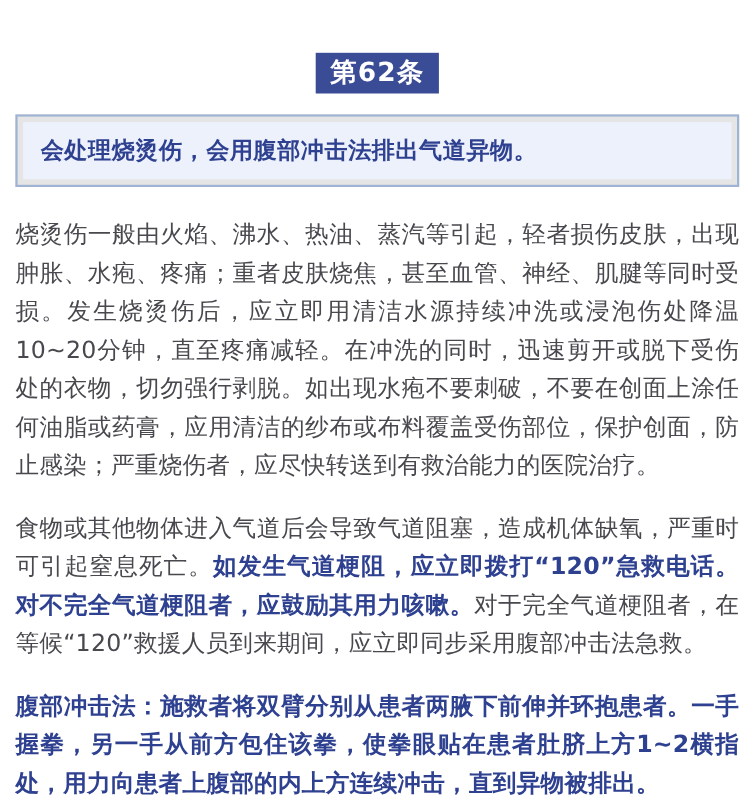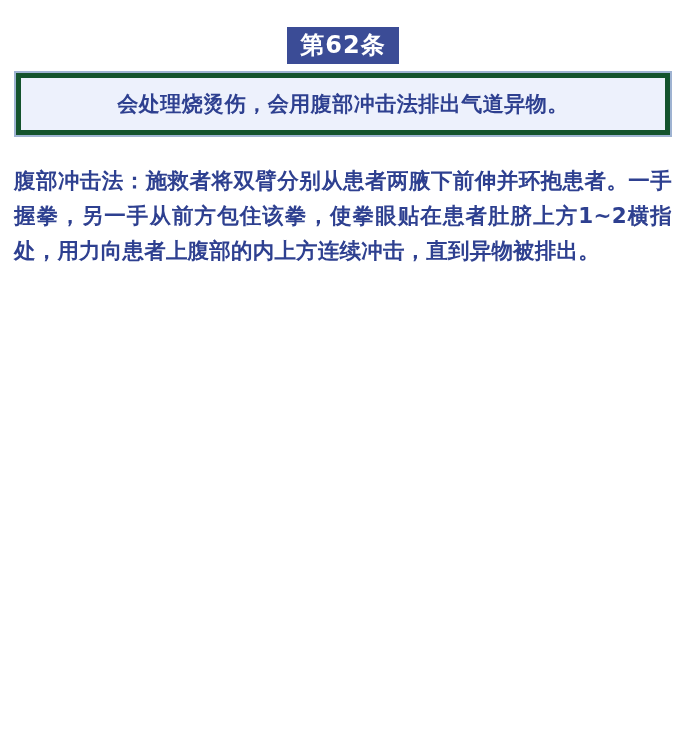--- a/index.html
+++ b/index.html
@@ -7,41 +7,40 @@
   body {
     width: 686px;
     height: 736px;
     overflow: hidden;
     font-family: "DejaVu Sans", "Liberation Sans", sans-serif;
   }
   .page {
     width: 686px;
     height: 736px;
     background: #ffffff;
-    padding-top: 27px;
+    padding-top: 48px;
   }
   .badge-row {
     text-align: center;
   }
   .badge {
     display: inline-block;
     background: var(--accent-navy, #3b4c96);
     color: #ffffff;
     font-weight: bold;
     font-size: 24px;
     line-height: 27px;
     padding: 5px 13px;
     letter-spacing: 1px;
   }
   .summary-box {
-    margin: 7px 14px 0 14px;
+    margin: 19px 14px 0 14px;
     border: 2px solid var(--box-border, #9fb3d2);
     padding: 5px;
-    background: #14532d;
-    text-align: center;
+    background: #e5e5e5;
   }
   .summary-inner {
     background: var(--box-bg, #edf1fc);
     padding: 15px 16px;
     color: var(--bold-text, #2e4090);
     font-weight: bold;
     font-size: 21px;
     line-height: 22px;
     letter-spacing: 0.5px;
   }
@@ -73,16 +72,18 @@
 
   <div class="badge-row">
     <span class="badge">第62条</span>
   </div>
 
   <div class="summary-box">
     <div class="summary-inner">会处理烧烫伤，会用腹部冲击法排出气道异物。</div>
   </div>
 
   <div class="content">
+      <p class="para"><span class="seg-normal">烧烫伤一般由火焰、沸水、热油、蒸汽等引起，轻者损伤皮肤，出现肿胀、水疱、疼痛；重者皮肤烧焦，甚至血管、神经、肌腱等同时受损。发生烧烫伤后，应立即用清洁水源持续冲洗或浸泡伤处降温 10~20分钟，直至疼痛减轻。在冲洗的同时，迅速剪开或脱下受伤处的衣物，切勿强行剥脱。如出现水疱不要刺破，不要在创面上涂任何油脂或药膏，应用清洁的纱布或布料覆盖受伤部位，保护创面，防止感染；严重烧伤者，应尽快转送到有救治能力的医院治疗。</span></p>
+      <p class="para"><span class="seg-normal">食物或其他物体进入气道后会导致气道阻塞，造成机体缺氧，严重时可引起窒息死亡。</span><span class="seg-bold">如发生气道梗阻，应立即拨打“120”急救电话。对不完全气道梗阻者，应鼓励其用力咳嗽。</span><span class="seg-normal">对于完全气道梗阻者，在等候“120”救援人员到来期间，应立即同步采用腹部冲击法急救。</span></p>
       <p class="para"><span class="seg-bold">腹部冲击法：施救者将双臂分别从患者两腋下前伸并环抱患者。一手握拳，另一手从前方包住该拳，使拳眼贴在患者肚脐上方1~2横指处，用力向患者上腹部的内上方连续冲击，直到异物被排出。</span></p>
     </div>
 
 </div>
 
 </body></html>

